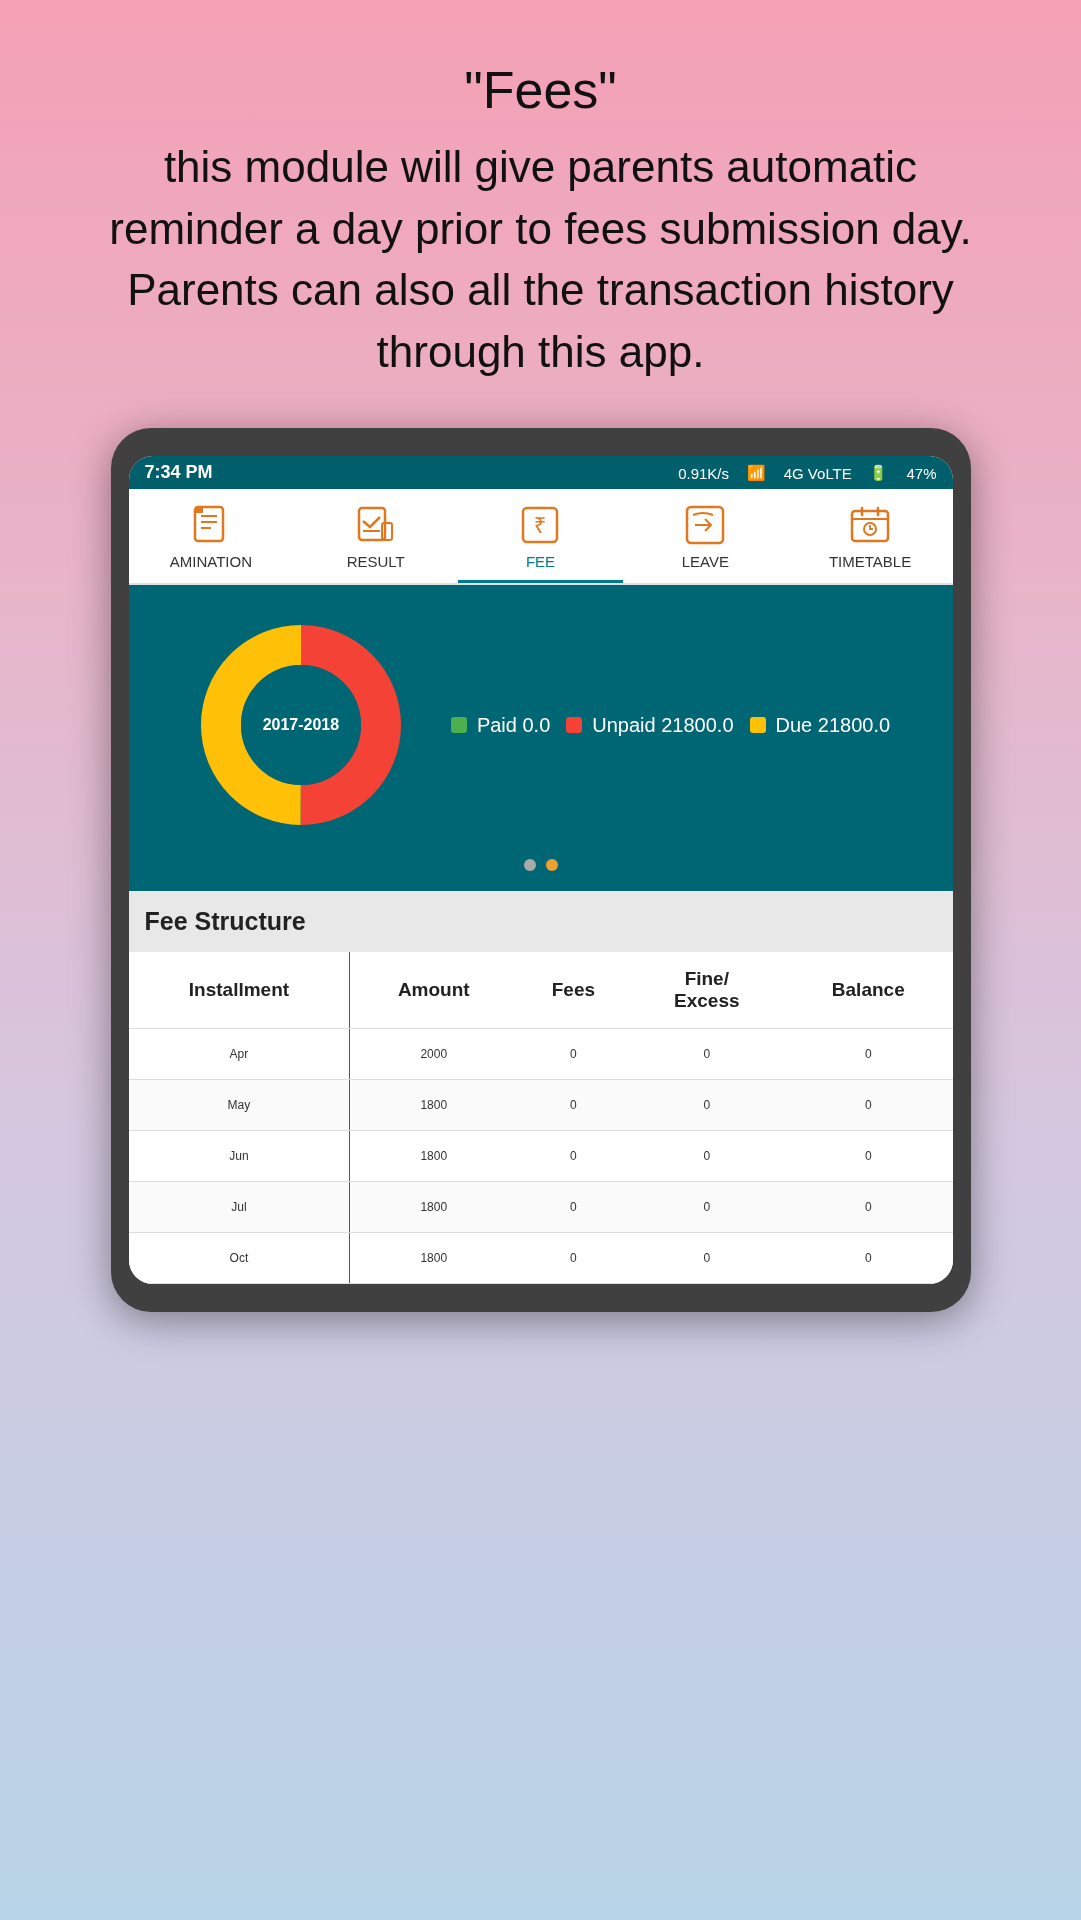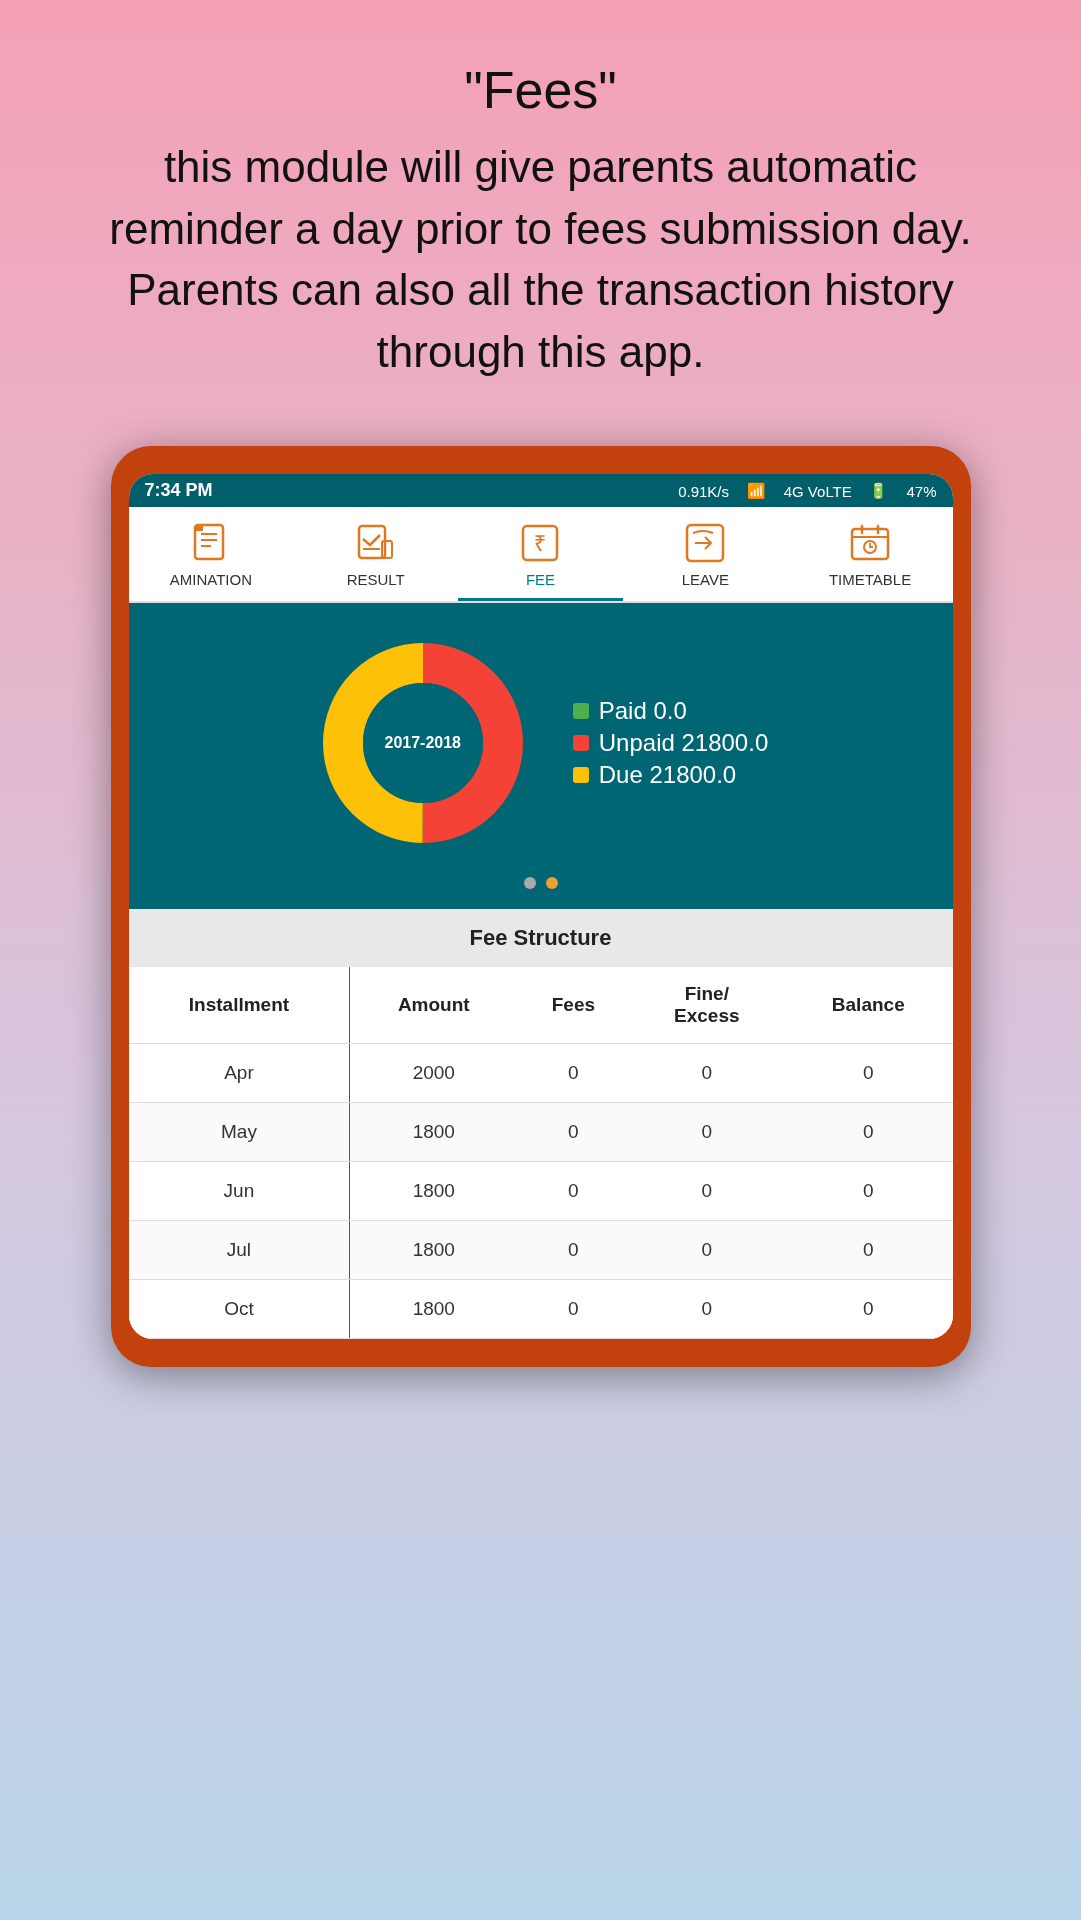--- a/index.html
+++ b/index.html
@@ -23,26 +23,26 @@
       font-weight: normal;
       margin-bottom: 16px;
     }
     .header-text p {
       font-size: 44px;
       line-height: 1.4;
       font-weight: normal;
     }
 
     .phone-container {
-      background: #c2410c;
+      background: #404040;
       border-radius: 40px;
       width: 860px;
       padding: 28px 18px;
       box-shadow: 0 8px 40px rgba(0,0,0,0.4);
-      margin-top: 24px;
+      margin-top: 6px;
     }
 
     .phone-inner {
       background: #fff;
       border-radius: 24px;
       overflow: hidden;
     }
 
     
     .status-bar {
@@ -110,24 +110,24 @@
       left: 50%;
       transform: translate(-50%, -50%);
       color: #fff;
       font-size: 16px;
       font-weight: bold;
       text-align: center;
     }
 
     .legend {
       color: #fff;
-      font-size: 24px;
-      display: flex;
-      flex-direction: column;
-      gap: 4px;
+      font-size: 20px;
+      display: flex;
+      flex-direction: row;
+      gap: 16px;
     }
     .legend-item {
       display: flex;
       align-items: center;
       gap: 10px;
     }
     .legend-dot {
       width: 16px;
       height: 16px;
       border-radius: 3px;
@@ -145,42 +145,42 @@
       width: 12px;
       height: 12px;
       border-radius: 50%;
       background: #aaa;
     }
     .chart-dot.active { background: #f0a030; }
 
     
     .fee-structure-header {
       background: #e8e8e8;
-      text-align: center;
+      text-align: left;
       padding: 16px;
-      font-size: 22px;
+      font-size: 25px;
       font-weight: bold;
       color: #222;
     }
 
     table {
       width: 100%;
       border-collapse: collapse;
     }
     th {
       padding: 16px 8px;
       font-size: 19px;
       font-weight: bold;
       color: #222;
       text-align: center;
       border-bottom: 1px solid #ddd;
     }
     td {
       padding: 18px 8px;
-      font-size: 19px;
+      font-size: 12px;
       color: #333;
       text-align: center;
       border-bottom: 1px solid #ddd;
     }
     tr:nth-child(even) td { background: #fafafa; }
     tr:nth-child(odd) td { background: #fff; }
     th:first-child, td:first-child { border-right: 1px solid #0f766e; }
   </style>
 </head>
 <body>

